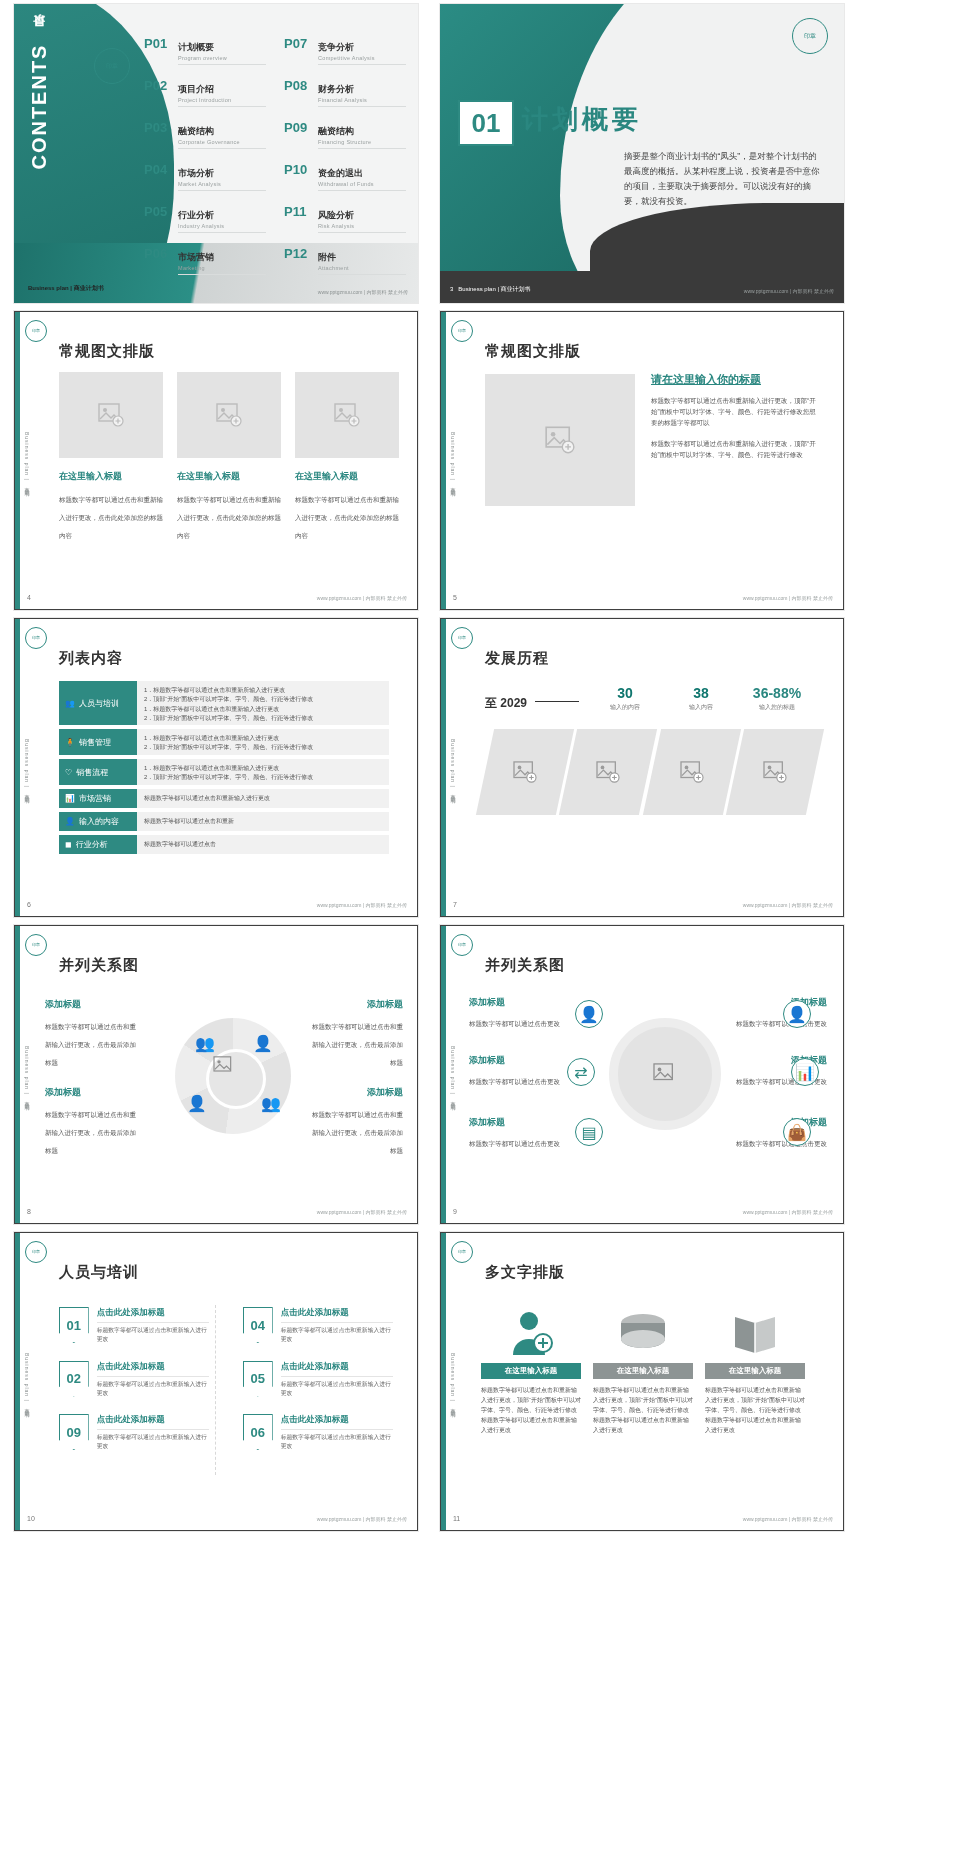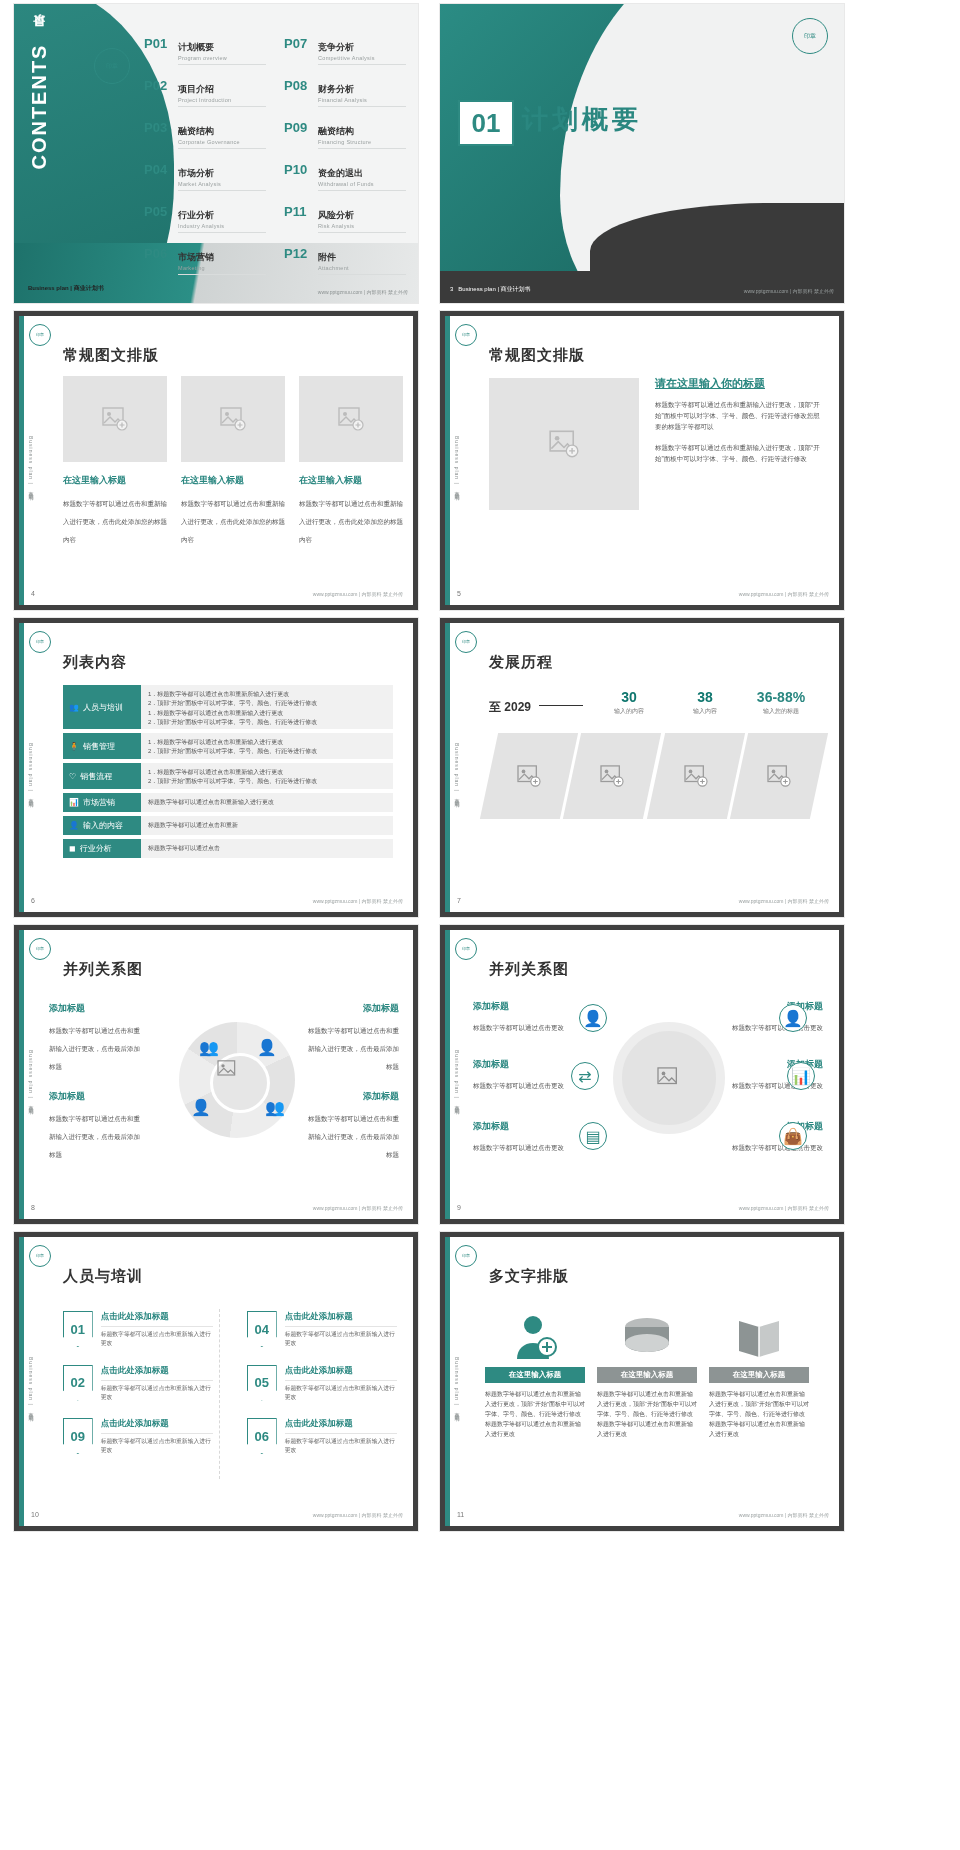--- a/index.html
+++ b/index.html
@@ -29,21 +29,21 @@
   .sect-curve{position:absolute;left:120px;top:-60px;width:330px;height:420px;background:#f1f2f2;border-radius:55% 0 0 50%/60% 0 0 40%;}
   .sect-dark{position:absolute;left:0;bottom:0;width:404px;height:32px;background:#3a3a3a;}
   .sect-darkcurve{position:absolute;left:150px;bottom:20px;width:300px;height:80px;background:#3a3a3a;border-radius:60% 0 0 0;}
   .sect-badge{position:absolute;left:18px;top:96px;width:52px;height:42px;background:#fff;border:2px solid #2e8a82;display:flex;align-items:center;justify-content:center;color:#2e8a82;font-size:26px;font-weight:bold;}
   .sect-title{position:absolute;left:82px;top:98px;font-size:26px;font-weight:bold;color:#2a8780;letter-spacing:4px;}
   .sect-body{position:absolute;left:184px;top:145px;width:200px;font-size:8.5px;line-height:1.75;color:#444;}
   .sect-seal{position:absolute;right:16px;top:14px;}
   .sect-foot{position:absolute;left:10px;bottom:9px;font-size:6px;color:#fff;z-index:4;}
   .sect-foot-r{position:absolute;right:10px;bottom:9px;font-size:5px;color:#9aa0a0;z-index:4;}
   
-  .sl{position:relative;width:404px;height:299px;background:#fff;border:5px solid #404040;box-sizing:border-box;overflow:hidden;}
+  .sl{position:relative;width:404px;height:299px;background:#fff;border:1px solid #404040;box-sizing:border-box;overflow:hidden;}
   .sl .lbar{position:absolute;left:0;top:0;width:5px;height:299px;background:#2e8a82;}
   .sl .corner-seal{position:absolute;left:10px;top:8px;}
   .sl .vtext{position:absolute;left:9px;top:120px;writing-mode:vertical-rl;font-size:5px;color:#8b9191;letter-spacing:1px;}
   .sl .pnum{position:absolute;left:12px;bottom:8px;font-size:7px;color:#777;}
   .sl .furl{position:absolute;right:10px;bottom:8px;font-size:5px;color:#9aa0a0;}
   .sl h2{position:absolute;left:44px;top:30px;margin:0;font-size:15px;font-weight:bold;color:#333;letter-spacing:1px;}
   .ph{background:#e3e3e3;display:flex;align-items:center;justify-content:center;}
   .ph svg{opacity:.55;}
   .smalltxt{font-size:6.5px;line-height:1.6;color:#555;}
   .capt{font-size:9px;font-weight:bold;color:#2a8780;}
@@ -176,20 +176,21 @@
   <div class="slide s-sect">
     <div class="sect-left"></div>
     <div class="sect-curve"></div>
     <div class="sect-dark"></div>
     <div class="sect-darkcurve"></div>
     <div class="sect-seal">
         <div class="seal">印章</div>
       </div>
     <div class="sect-badge">01</div>
     <div class="sect-title">计划概要</div>
+    <div class="sect-body">摘要是整个商业计划书的“凤头”，是对整个计划书的最高度的概括。从某种程度上说，投资者是否中意你的项目，主要取决于摘要部分。可以说没有好的摘要，就没有投资。</div>
     <div class="sect-foot">
       <span>3</span>
       &nbsp;&nbsp;<span>Business plan | 商业计划书</span>
     </div>
     <div class="sect-foot-r">www.pptgzmuu.com | 内部资料 禁止外传</div>
   </div>
 </div>
 
 <div class="row">
 

